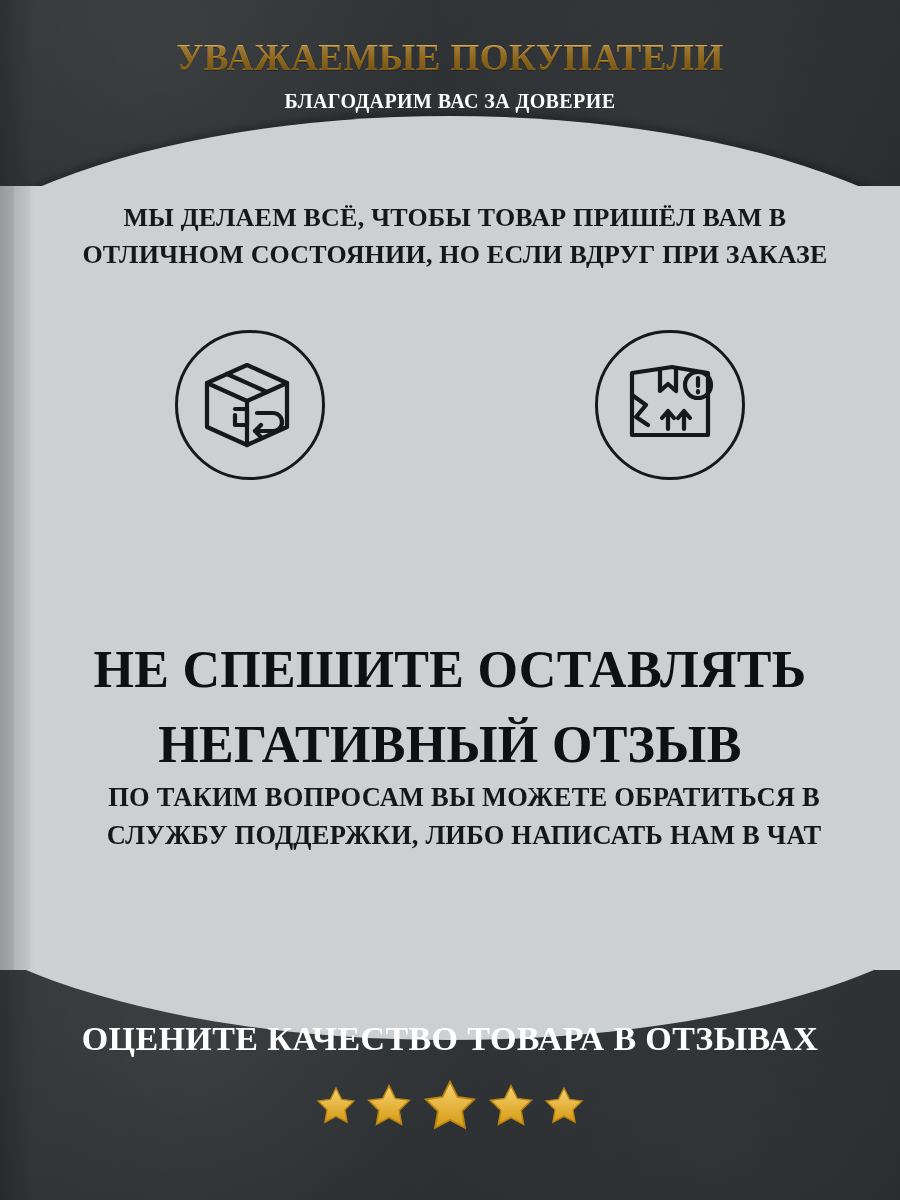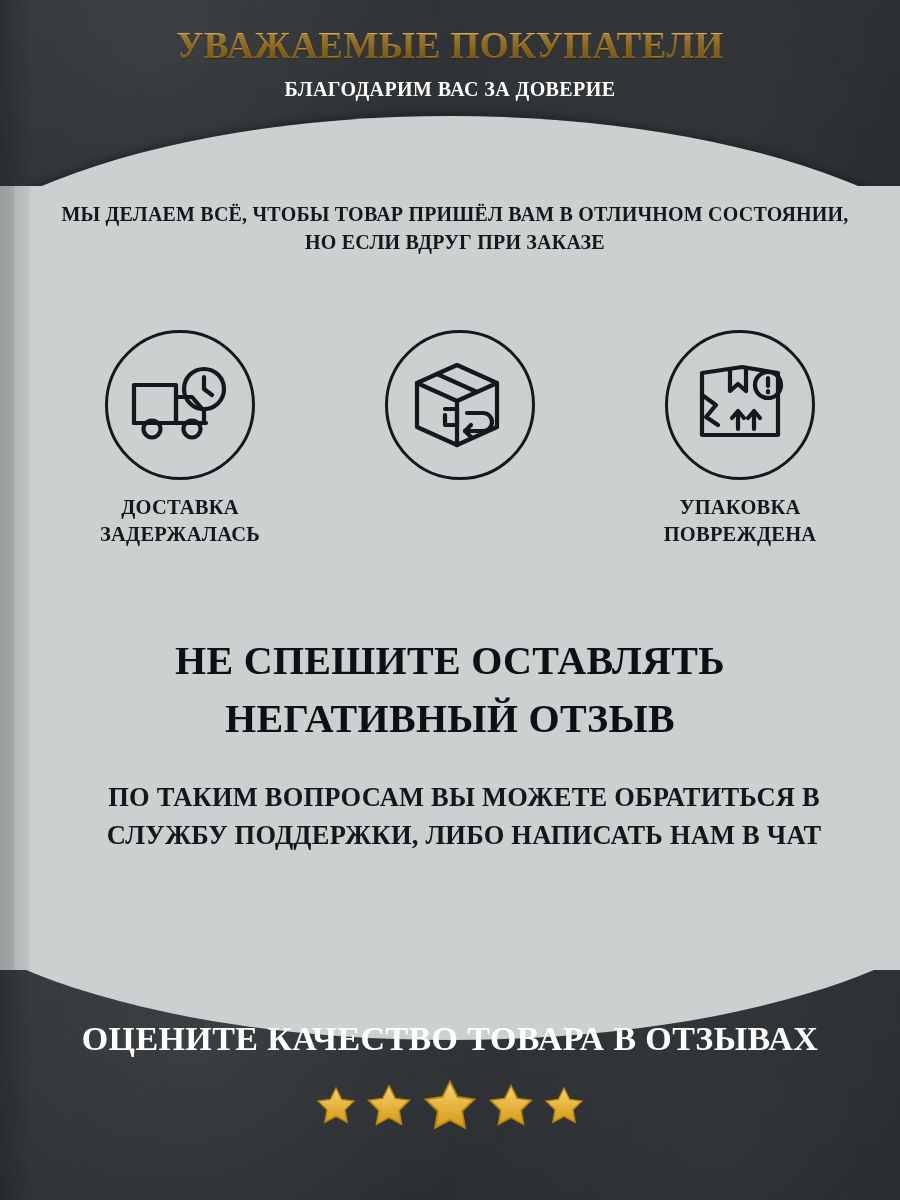--- a/index.html
+++ b/index.html
@@ -36,21 +36,21 @@
     position: absolute;
     left: 0; right: 0; top: 0;
     height: 186px;
     background: #2f3234;
     background-image:
       radial-gradient(circle at 18% 22%, rgba(255,255,255,.05), rgba(255,255,255,0) 38%),
       radial-gradient(circle at 76% 70%, rgba(255,255,255,.04), rgba(255,255,255,0) 42%),
       linear-gradient(160deg, #33373a, #282b2d);
     overflow: hidden;
     text-align: center;
-    padding-top: 24px;
+    padding-top: 36px;
   }
   .header .curve {
     position: absolute;
     left: -12%;
     bottom: -150px;
     width: 124%;
     height: 220px;
     background: #ccd0d1;
     border-radius: 50% 50% 0 0 / 100% 100% 0 0;
   }
@@ -87,21 +87,21 @@
     font-weight: bold;
     color: #ffffff;
     letter-spacing: .4px;
   }
 
   
   .intro {
     position: absolute;
     left: 50px; right: 40px; top: 200px;
     text-align: center;
-    font-size: 20px;
+    font-size: 26px;
     line-height: 1.42;
     font-weight: bold;
     color: #14181a;
     letter-spacing: .2px;
   }
 
   
   .icons {
     position: absolute;
     left: 40px; right: 20px; top: 330px;
@@ -132,21 +132,21 @@
     font-weight: bold;
     color: #14181a;
     letter-spacing: .2px;
   }
 
   
   .big-heading {
     position: absolute;
     left: 40px; right: 40px; top: 632px;
     text-align: center;
-    font-size: 40px;
+    font-size: 52px;
     line-height: 1.45;
     font-weight: bold;
     color: #0e1113;
     letter-spacing: .3px;
   }
 
   
   .support {
     position: absolute;
     left: 45px; right: 17px; top: 778px;
@@ -210,34 +210,20 @@
     <div class="title-gold">УВАЖАЕМЫЕ ПОКУПАТЕЛИ</div>
     <div class="title-sub">БЛАГОДАРИМ ВАС ЗА ДОВЕРИЕ</div>
     <div class="curve-shadow"></div>
     <div class="curve"></div>
   </div>
 
   <div class="intro">МЫ ДЕЛАЕМ ВСЁ, ЧТОБЫ ТОВАР ПРИШЁЛ ВАМ В ОТЛИЧНОМ СОСТОЯНИИ, НО ЕСЛИ ВДРУГ ПРИ ЗАКАЗЕ</div>
 
   <div class="icons">
 
-    <div class="icon-col">
-      <div class="circle">
-        <svg width="104" height="84" viewBox="0 0 104 84" fill="none" stroke="#15191b" stroke-width="4.2" stroke-linecap="round" stroke-linejoin="round">
-          <path d="M6 22 h42 v38 H6 z"></path>
-          <path d="M48 34 h16 l12 14 v12 H48 z"></path>
-          <circle cx="24" cy="66" r="8.5"></circle>
-          <circle cx="64" cy="66" r="8.5"></circle>
-          <path d="M6 60 h9 M33 60 h7 M72 60 h6"></path>
-          <circle cx="76" cy="26" r="20"></circle>
-          <path d="M76 14 v12 l8 6"></path>
-        </svg>
-      </div>
-      <div class="icon-label">ДОСТАВКА ЗАДЕРЖАЛАСЬ</div>
-    </div>
 
     <div class="icon-col">
       <div class="circle">
         <svg width="106" height="96" viewBox="0 0 106 96" fill="none" stroke="#15191b" stroke-width="4.2" stroke-linecap="round" stroke-linejoin="round">
           <path d="M10 26 L50 8 L90 26 L50 44 Z"></path>
           <path d="M10 26 v44 L50 88 V44"></path>
           <path d="M90 26 v44 L50 88"></path>
           <path d="M30 17 L70 35"></path>
           <path d="M38 52 h12 v16 h-12 v-10"></path>
           <path d="M60 56 h16 a9 9 0 0 1 0 18 h-18"></path>
@@ -252,21 +238,20 @@
           <path d="M12 16 L52 10 L88 16 v62 H12 z"></path>
           <path d="M12 38 l14 10 -10 12 12 8"></path>
           <path d="M40 12 v22 l8 -7 8 7 V11"></path>
           <circle cx="78" cy="28" r="13"></circle>
           <path d="M78 21 v8"></path>
           <path d="M78 34 v1.5"></path>
           <path d="M48 72 v-18 l-6 7 M48 54 l6 7"></path>
           <path d="M64 72 v-18 l-6 7 M64 54 l6 7"></path>
         </svg>
       </div>
-      <div class="icon-label">УПАКОВКА ПОВРЕЖДЕНА</div>
     </div>
 
   </div>
 
   <div class="big-heading">НЕ СПЕШИТЕ ОСТАВЛЯТЬ НЕГАТИВНЫЙ ОТЗЫВ</div>
 
   <div class="support">ПО ТАКИМ ВОПРОСАМ ВЫ МОЖЕТЕ ОБРАТИТЬСЯ В СЛУЖБУ ПОДДЕРЖКИ, ЛИБО НАПИСАТЬ НАМ В ЧАТ</div>
 
   <div class="footer">
     <div class="curve"></div>

